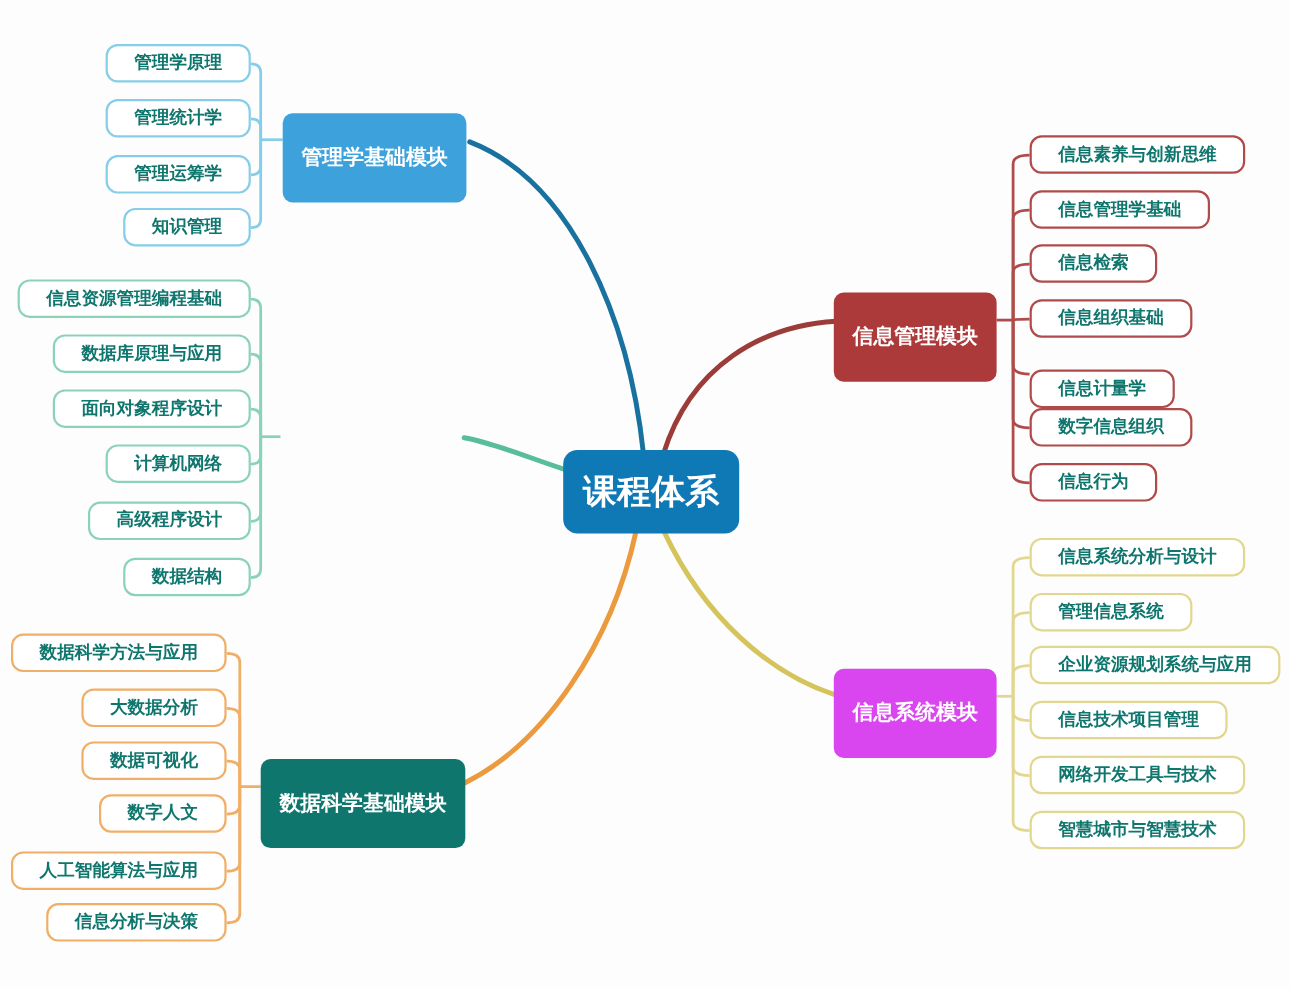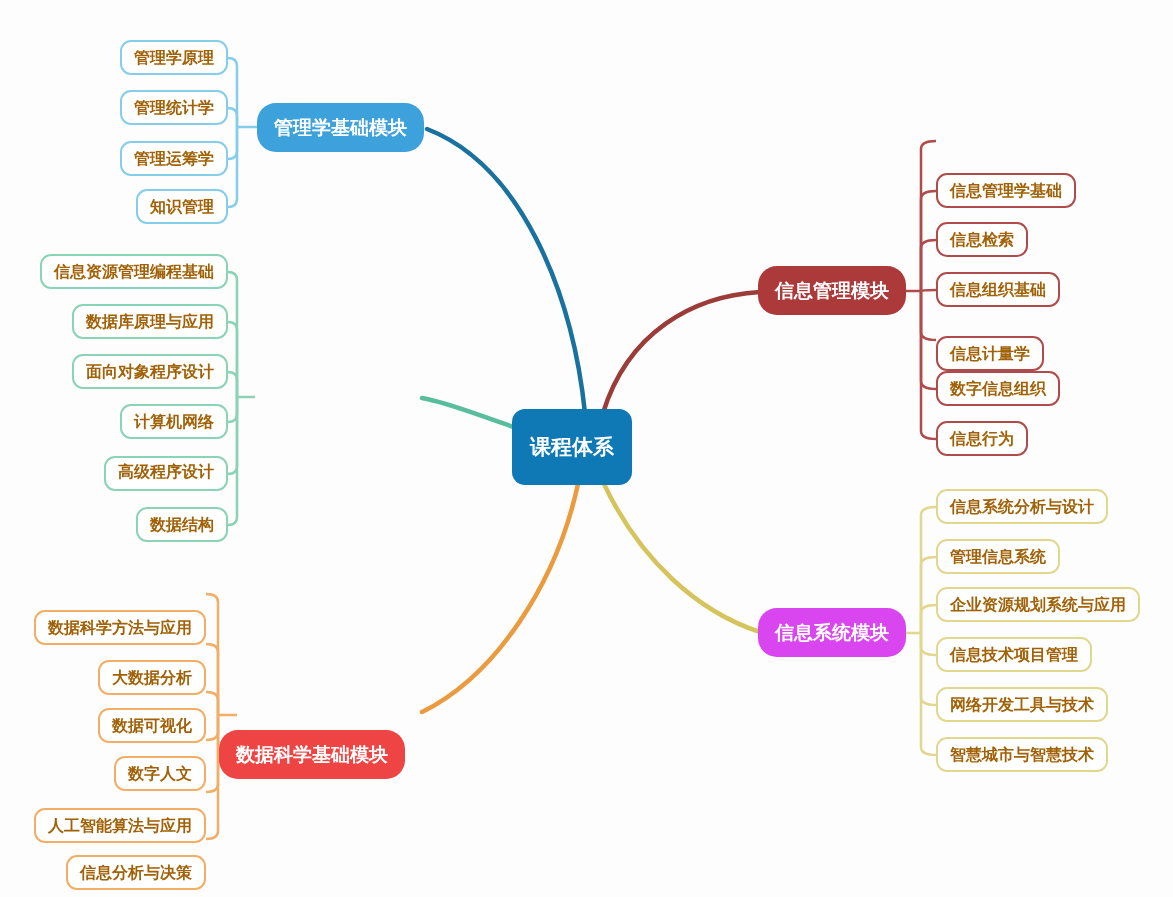--- a/index.html
+++ b/index.html
@@ -23,45 +23,45 @@
   .trunk { stroke-width: 4.5px; stroke-linecap: round; }
 
   .node {
     position: absolute;
     box-sizing: border-box;
     white-space: nowrap;
     font-weight: bold;
     text-align: center;
   }
   .root-node {
-    font-size: 21px;
+    font-size: 31px;
     line-height: 42px;
     color: #ffffff;
     padding: 17px 18px;
     border-radius: 13px;
   }
   .branch-node {
     font-size: 19px;
     line-height: 25px;
     color: #ffffff;
-    padding: 12px 17px;
-    border-radius: 19px;
+    padding: 28px 17px;
+    border-radius: 9px;
   }
   .child-node {
     font-size: 16px;
     line-height: 21px;
-    color: #a16207;
+    color: #0f766e;
     background: #ffffff;
     border: 2.5px solid #999;
-    padding: 5px 12px;
+    padding: 5px 24px;
     border-radius: 11px;
   }
   
   .col-left-a  { right: 945px; }  
-  .col-left-b  { right: 967px; margin-top: 34px; }  
+  .col-left-b  { right: 967px; }  
   .col-right   { left: 936px; }   
 </style>
 </head>
 <body>
 
 <div class="canvas" style="background: rgb(253, 253, 253);">
 
   <svg class="links" viewBox="0 0 1173 897" xmlns="http://www.w3.org/2000/svg">
 
     <path class="trunk" d="M585 413 C572 290 520 165 427 129" style="stroke: rgb(25, 113, 159);"></path>
@@ -116,21 +116,21 @@
       <path d="M936 605 Q921 605 921 613 V633"></path>
       <path d="M936 655 Q921 655 921 647 V633"></path>
       <path d="M936 705 Q921 705 921 697 V633"></path>
       <path d="M936 755 Q921 755 921 747 V633"></path>
     </g>
   </svg>
 
   <div class="node root-node" style="left: 512px; top: 409px; background: rgb(14, 121, 181);">课程体系</div>
 
   <div class="node branch-node" style="left: 257px; top: 103px; background: rgb(61, 161, 219);">管理学基础模块</div>
-  <div class="node branch-node" style="left: 219px; top: 690px; background: #ef4444; margin-top: 40px;">数据科学基础模块</div>
+  <div class="node branch-node" style="left: 237px; top: 690px; background: #0f766e;">数据科学基础模块</div>
   <div class="node branch-node" style="right: 267px; top: 266px; background: rgb(172, 58, 58); text-align: center;">信息管理模块</div>
   <div class="node branch-node" style="right: 267px; top: 608px; background: #d946ef;">信息系统模块</div>
 
   <div class="node child-node col-left-a" style="top: 40px; border-color: rgb(134, 205, 233);">管理学原理</div>
   <div class="node child-node col-left-a" style="top: 90px; border-color: rgb(134, 205, 233);">管理统计学</div>
   <div class="node child-node col-left-a" style="top: 141px; border-color: rgb(134, 205, 233);">管理运筹学</div>
   <div class="node child-node col-left-a" style="top: 189px; border-color: rgb(134, 205, 233);">知识管理</div>
 
   <div class="node child-node col-left-a" style="top: 254px; border-color: rgb(139, 211, 183);">信息资源管理编程基础</div>
   <div class="node child-node col-left-a" style="top: 304px; border-color: rgb(139, 211, 183);">数据库原理与应用</div>
@@ -139,20 +139,21 @@
   <div class="node child-node col-left-a" style="top: 456px; border-color: rgb(139, 211, 183); font-family: Liberation Mono, monospace;">高级程序设计</div>
   <div class="node child-node col-left-a" style="top: 507px; border-color: rgb(139, 211, 183);">数据结构</div>
 
   <div class="node child-node col-left-b" style="top: 576px; border-color: rgb(240, 174, 103);">数据科学方法与应用</div>
   <div class="node child-node col-left-b" style="top: 626px; border-color: rgb(240, 174, 103);">大数据分析</div>
   <div class="node child-node col-left-b" style="top: 674px; border-color: rgb(240, 174, 103);">数据可视化</div>
   <div class="node child-node col-left-b" style="top: 722px; border-color: rgb(240, 174, 103);">数字人文</div>
   <div class="node child-node col-left-b" style="top: 774px; border-color: rgb(240, 174, 103);">人工智能算法与应用</div>
   <div class="node child-node col-left-b" style="top: 821px; border-color: rgb(240, 174, 103);">信息分析与决策</div>
 
+  <div class="node child-node col-right" style="top: 123px; border-color: rgb(176, 75, 75);">信息素养与创新思维</div>
   <div class="node child-node col-right" style="top: 173px; border-color: rgb(176, 75, 75);">信息管理学基础</div>
   <div class="node child-node col-right" style="top: 222px; border-color: rgb(176, 75, 75);">信息检索</div>
   <div class="node child-node col-right" style="top: 272px; border-color: rgb(176, 75, 75);">信息组织基础</div>
   <div class="node child-node col-right" style="top: 336px; border-color: rgb(176, 75, 75);">信息计量学</div>
   <div class="node child-node col-right" style="top: 371px; border-color: rgb(176, 75, 75);">数字信息组织</div>
   <div class="node child-node col-right" style="top: 421px; border-color: rgb(176, 75, 75);">信息行为</div>
 
   <div class="node child-node col-right" style="top: 489px; border-color: rgb(226, 215, 143);">信息系统分析与设计</div>
   <div class="node child-node col-right" style="top: 539px; border-color: rgb(226, 215, 143);">管理信息系统</div>
   <div class="node child-node col-right" style="top: 587px; border-color: rgb(226, 215, 143);">企业资源规划系统与应用</div>

